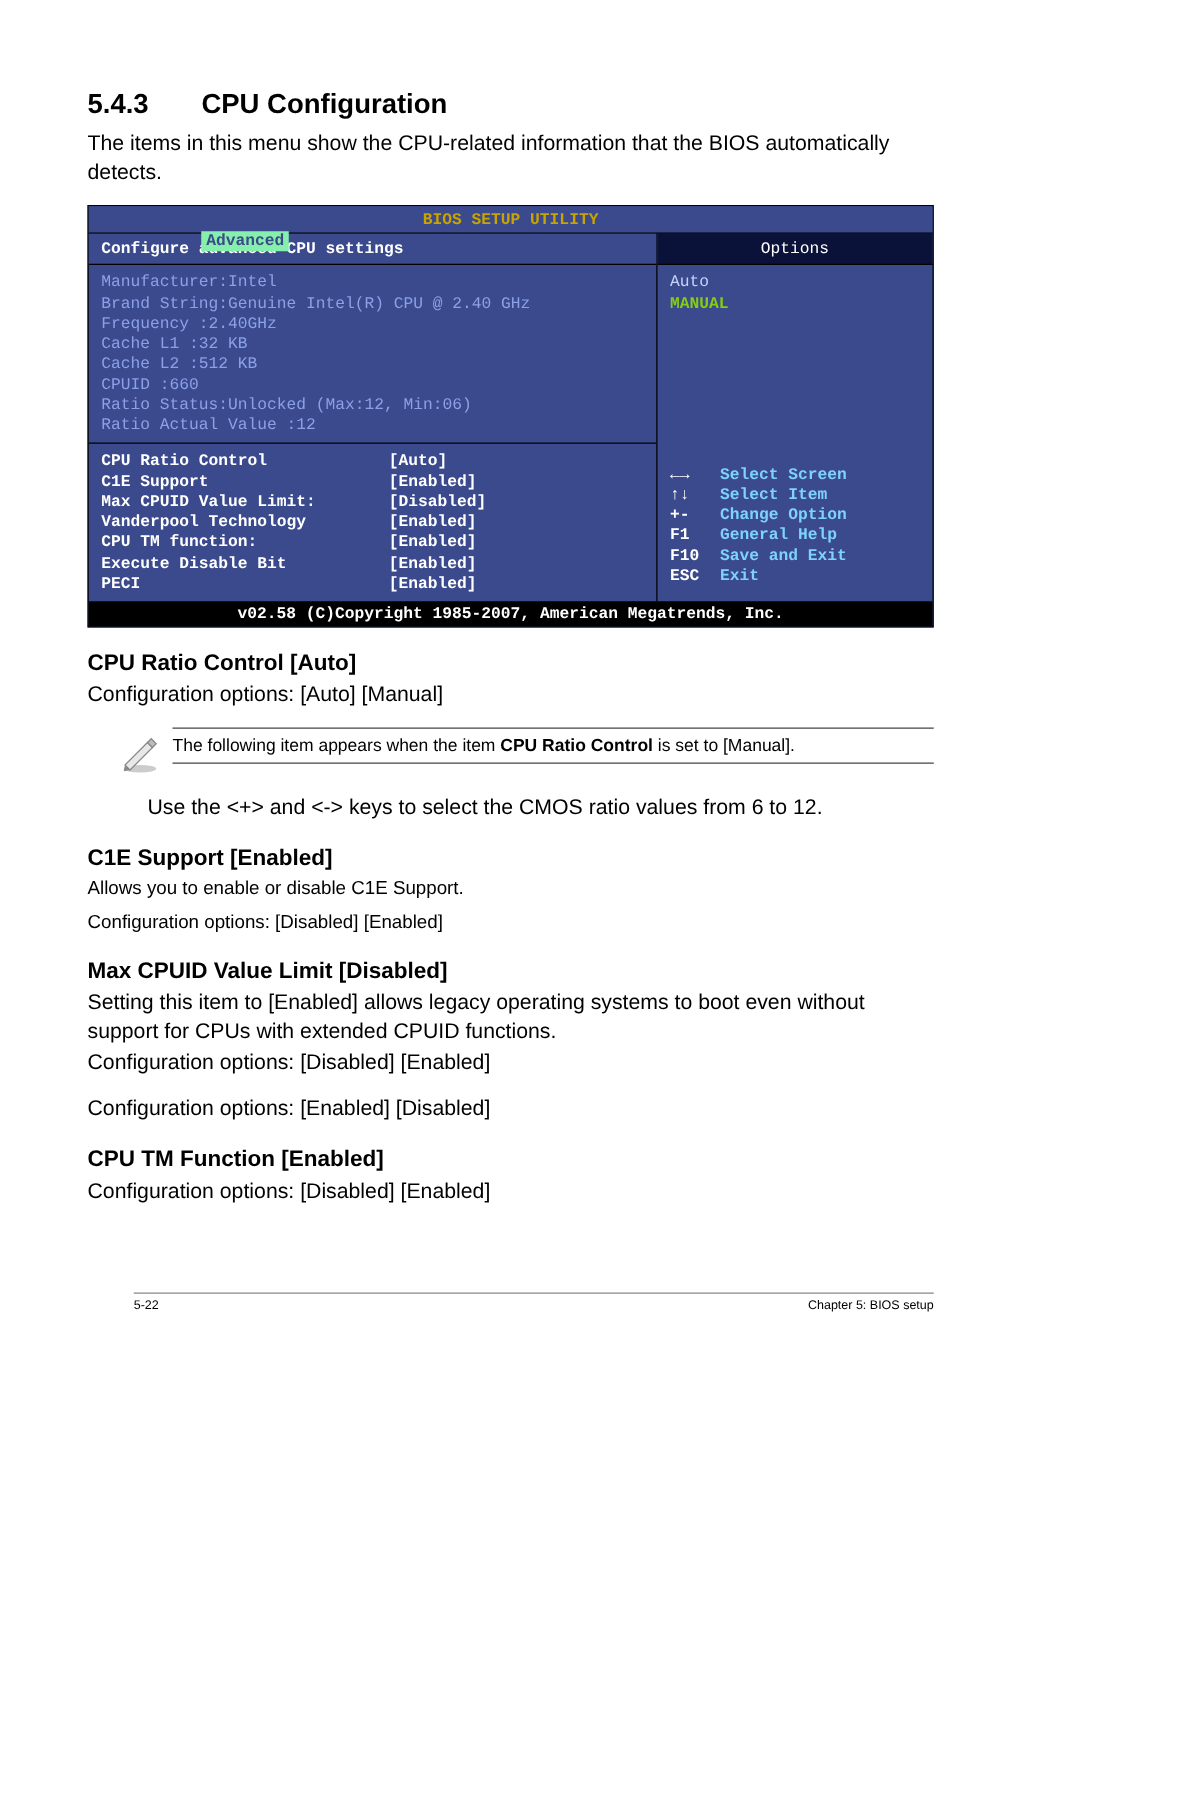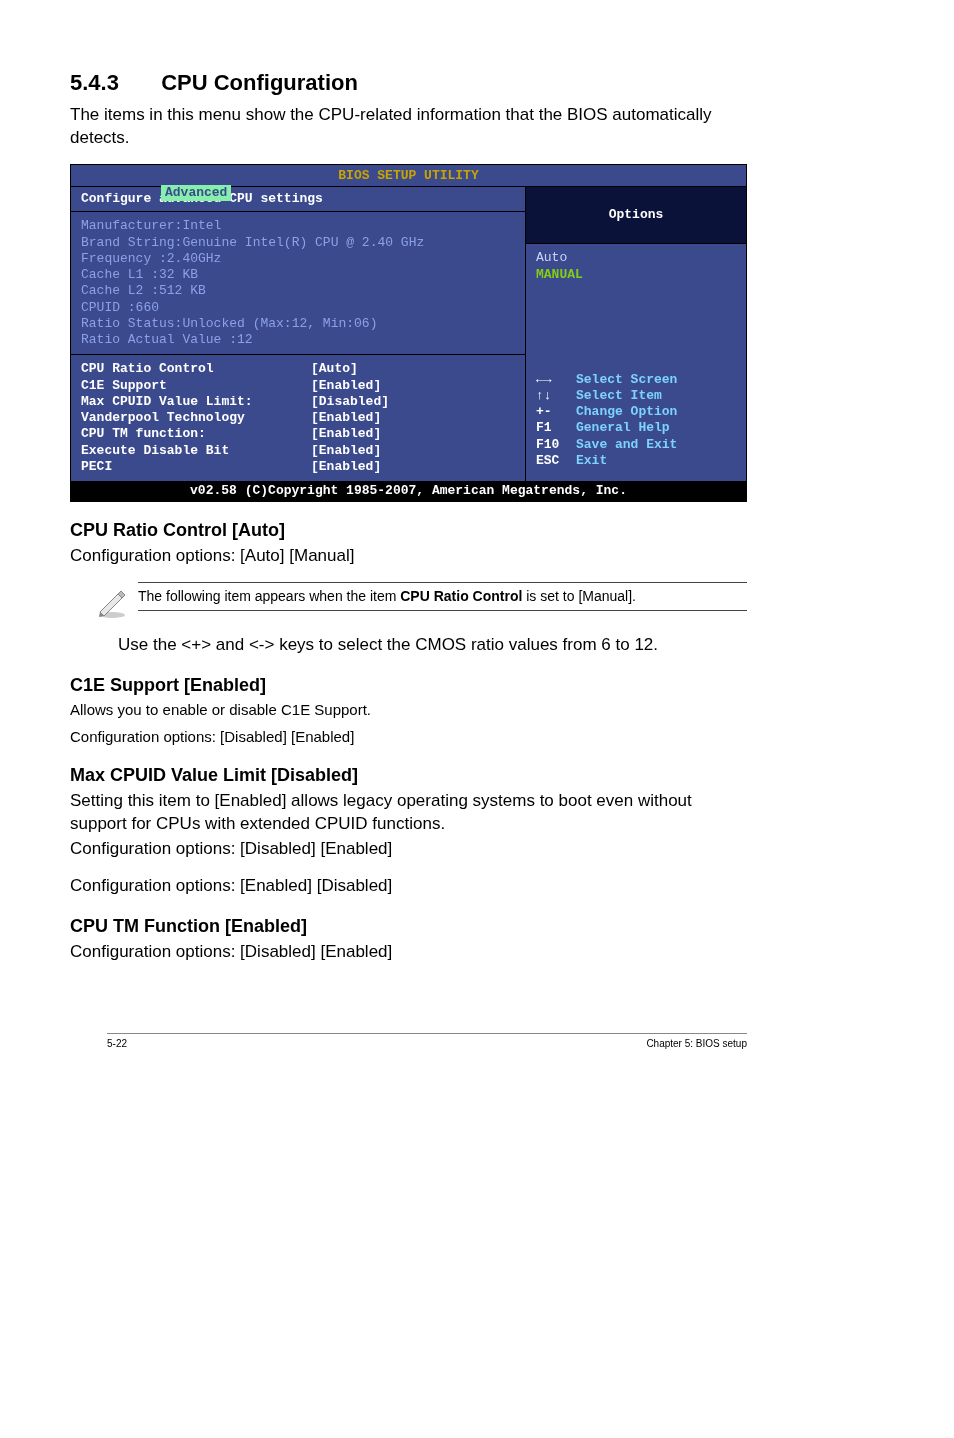--- a/index.html
+++ b/index.html
@@ -67,23 +67,23 @@
   .bios-block { padding: 6px 10px; border-bottom: 1px solid #000; color: #8ca0e8; }
   .bios-block2 { padding: 6px 10px; }
   .bios-right {
     width: 220px;
     display: flex;
     flex-direction: column;
   }
   .bios-right-header {
     background: #0b123a;
     color: #fff;
-    font-weight: bold;
+    font-weight: normal;
     text-align: center;
-    padding: 20px 0;
+    padding: 4px 0;
     border-bottom: 1px solid #000;
   }
   .bios-right-body { padding: 6px 10px; flex: 1; display: flex; flex-direction: column; }
   .bios-right-top { flex: 0; }
   .bios-right-bottom { margin-top: auto; padding-bottom: 6px; }
   .bios-foot {
     background: #000;
     color: #fff;
     text-align: center;
     font-weight: bold;

